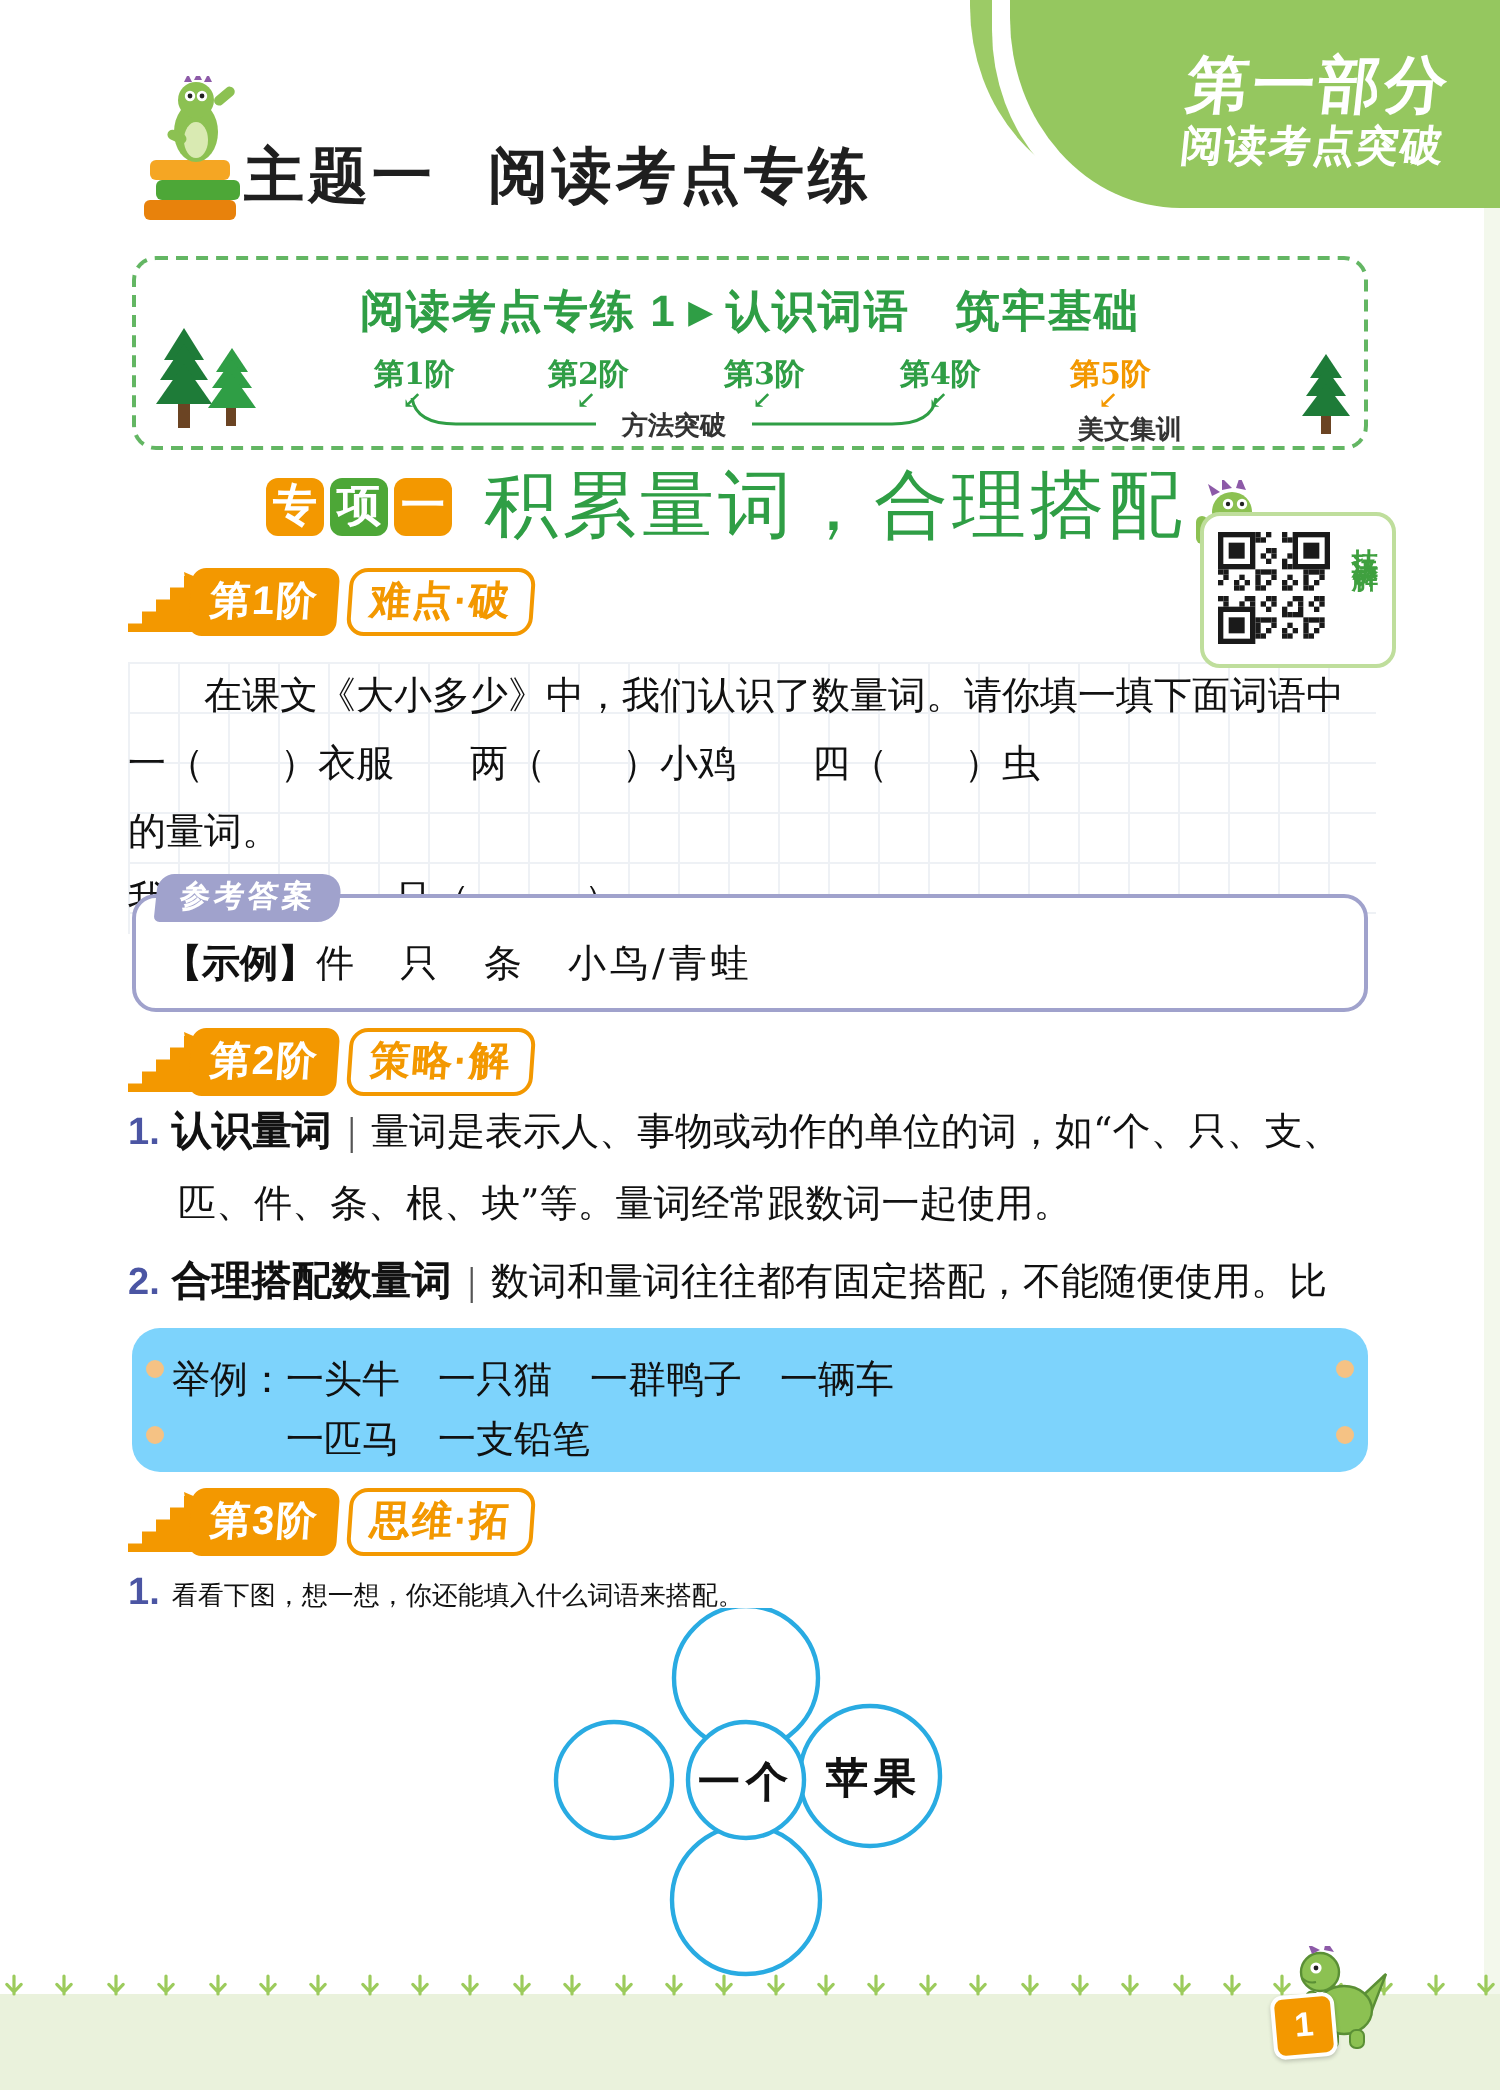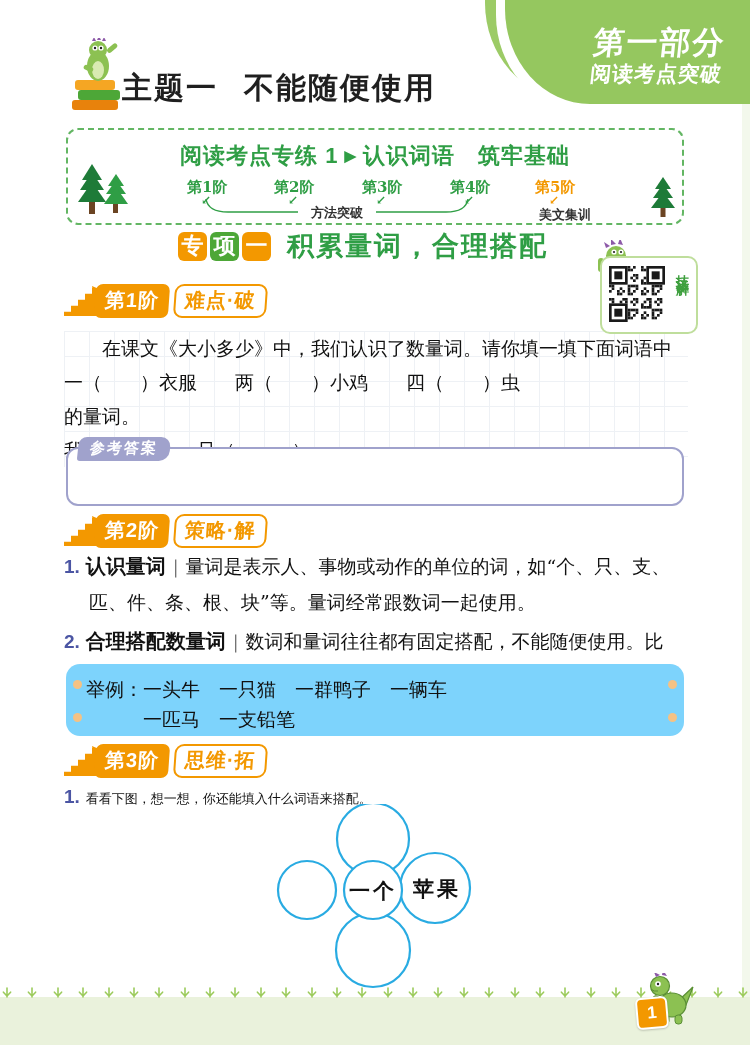--- a/index.html
+++ b/index.html
@@ -32,21 +32,21 @@
   .training-label{position:absolute;left:442px;top:76px;width:110px;text-align:center;font-size:13px;font-weight:bold;color:#333;font-family:"DejaVu Serif",serif;}
   .trees-left{position:absolute;left:8px;top:32px;}
   .tree-right{position:absolute;right:6px;top:46px;}
 
   
   .topic-row{position:absolute;left:0;top:228px;width:750px;display:flex;justify-content:center;align-items:center;gap:16px;transform:translateX(-12px);}
   .topic-badge{display:flex;gap:3px;}
   .topic-badge span{display:inline-flex;align-items:center;justify-content:center;width:29px;height:29px;border-radius:6px;color:#fff;font-size:22px;font-weight:900;}
   .tb-orange{background:#f39800;}
   .tb-green{background:#4da737;}
-  .topic-title{font-size:27px;font-weight:700;color:#2f9e45;letter-spacing:2px;}
+  .topic-title{font-size:37px;font-weight:400;color:#2f9e45;letter-spacing:2px;}
 
   
   .qr-peek{position:absolute;left:592px;top:240px;z-index:1;}
   .qr-box{position:absolute;left:600px;top:256px;width:94px;height:74px;background:#fff;border:2px solid #bfde9c;border-radius:10px;z-index:2;}
   .qr-box svg{position:absolute;left:7px;top:8px;}
   .qr-caption{position:absolute;right:5px;top:6px;writing-mode:vertical-rl;font-size:13px;font-weight:bold;color:#3fa03f;letter-spacing:3px;}
 
   
   .sec-badge{position:absolute;left:62px;display:flex;align-items:center;z-index:3;}
   .sec-badge .stairs{margin-right:-7px;}
@@ -121,21 +121,21 @@
       <circle cx="33" cy="10" r="2.6" fill="#fff"></circle>
     <circle cx="27" cy="10" r="1.2" fill="#222"></circle>
       <circle cx="33" cy="10" r="1.2" fill="#222"></circle>
     <polygon points="24,3 26,-1 28,3" fill="#8d5aa8"></polygon>
     <polygon points="29,2 31,-2 33,2" fill="#8d5aa8"></polygon>
     <polygon points="34,3 36,-1 38,3" fill="#8d5aa8"></polygon>
     <rect x="38" y="12" width="12" height="5" rx="2.5" transform="rotate(-40 38 12)" fill="#8cc152"></rect>
     <rect x="17" y="26" width="10" height="5" rx="2.5" transform="rotate(25 17 26)" fill="#8cc152"></rect>
   </svg>
   <div class="theme-title">
-    <span class="t1">主题一</span><span class="t2">不能随便使用</span>
+    <span class="t1">主题一</span><span class="t2">阅读考点专练</span>
   </div>
 
   <div class="unit-box">
     <div class="unit-title">
       <span>阅读考点专练 1</span><span class="tri">▶</span><span>认识词语　筑牢基础</span>
     </div>
     <svg class="trees-left" width="60" height="56" viewBox="0 0 60 56">
       <polygon points="16,2 26,18 6,18" fill="#1e7b38"></polygon>
         <polygon points="16,10 28,28 4,28" fill="#1e7b38"></polygon>
         <polygon points="16,20 30,40 2,40" fill="#1e7b38"></polygon>
@@ -313,20 +313,23 @@
 
   <div class="exercise">
     <div class="indent">在课文《大小多少》中，我们认识了数量词。请你填一填下面词语中</div>
     <div>一（　　）衣服　　两（　　）小鸡　　四（　　）虫</div>
     <div>的量词。</div>
     <div>我们还能说：一只（　　　）。</div>
   </div>
 
   <div class="answer-box">
     <div class="answer-tab">参考答案</div>
+    <div class="answer-line">
+      <span class="pfx">【示例】</span><span class="txt">件　只　条　小鸟/青蛙</span>
+    </div>
   </div>
 
   <div class="sec-badge" style="top:514px">
     <svg class="stairs" width="40" height="34" viewBox="0 0 40 34">
       <polygon points="30,2 37,5 31,8" fill="#f39800"></polygon>
       <path d="M2,32 L2,27 L9,27 L9,21 L16,21 L16,15 L23,15 L23,9 L30,9 L30,4 L34,4 L37,32 Z" fill="#f39800"></path>
       <path d="M2,27 L9,27 M9,21 L16,21 M16,15 L23,15 M23,9 L30,9" stroke="#fff" stroke-width="1.4"></path>
     </svg>
     <span class="sec-pill">第2阶</span>
     <span class="sec-name">策略·解</span>

